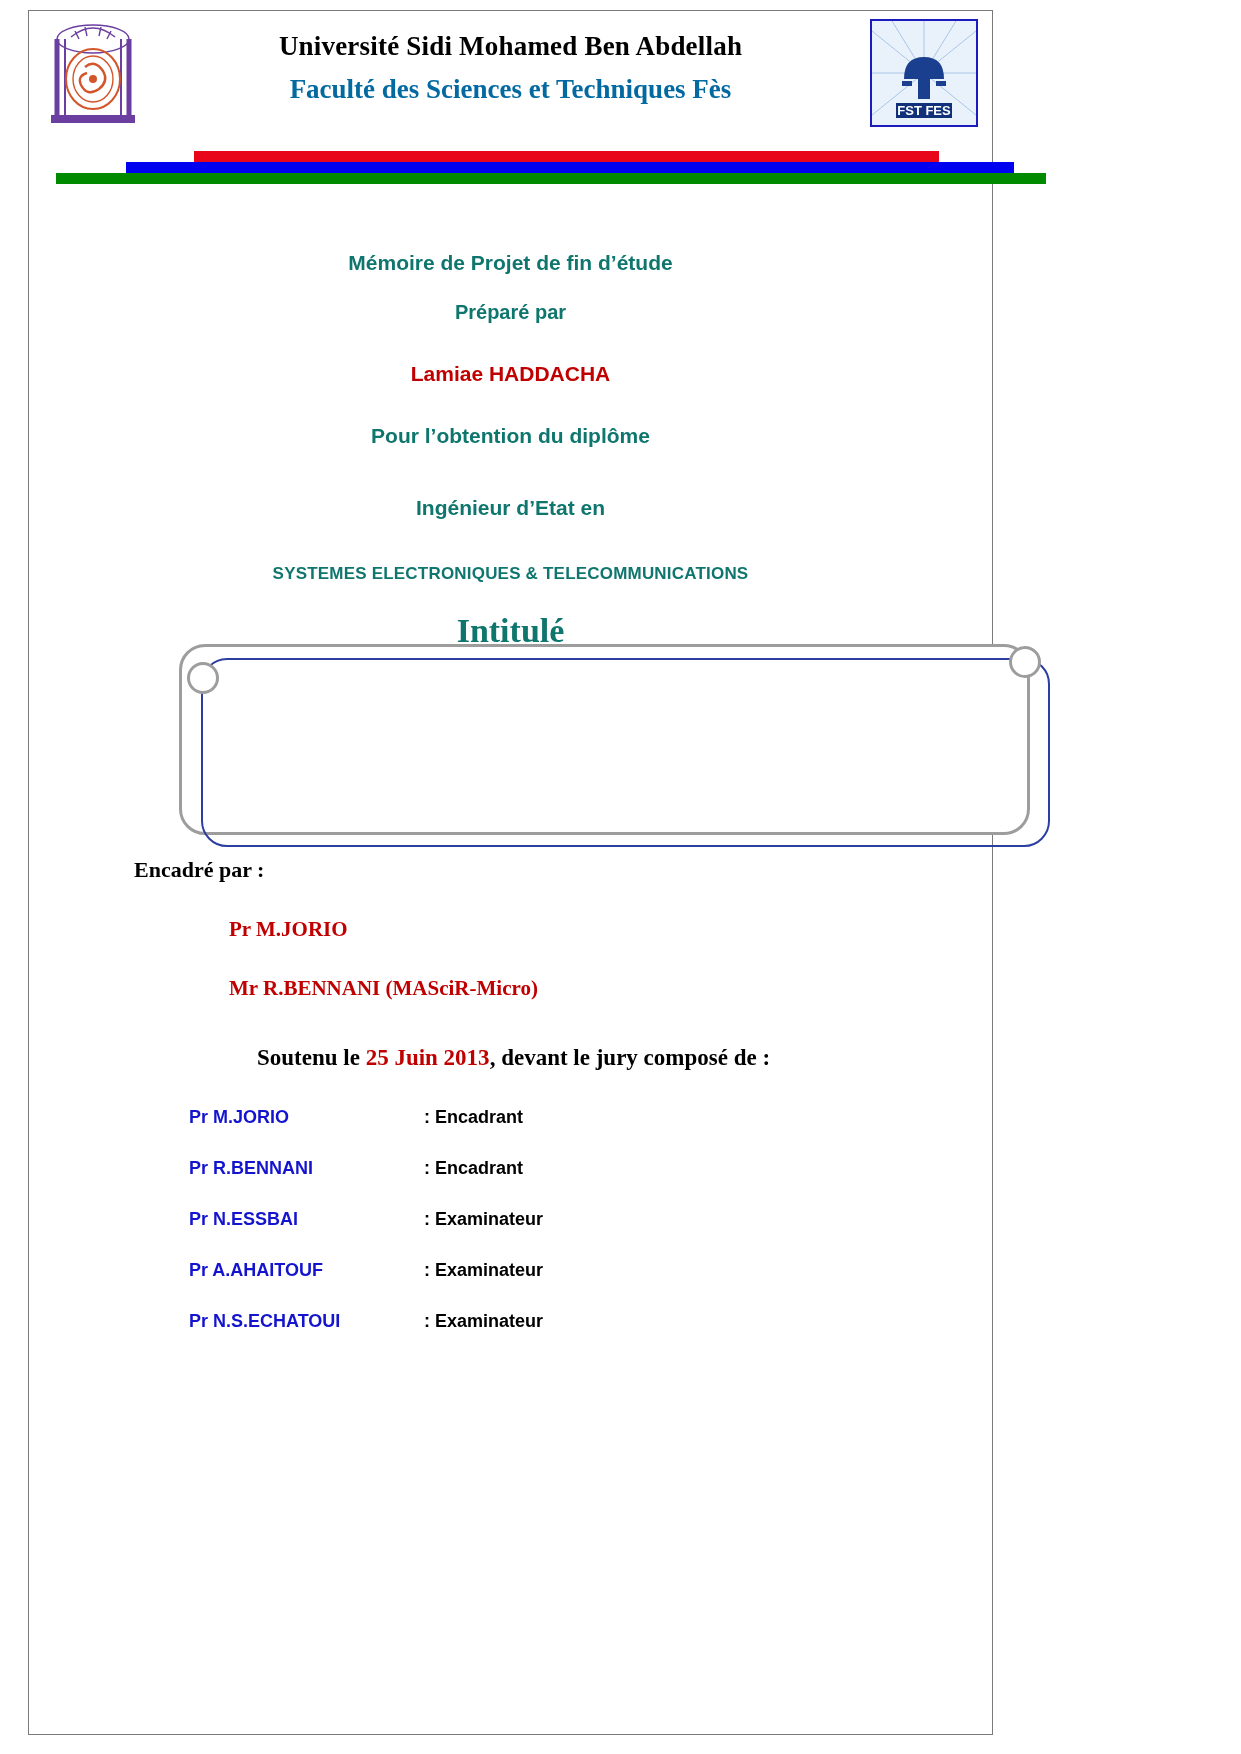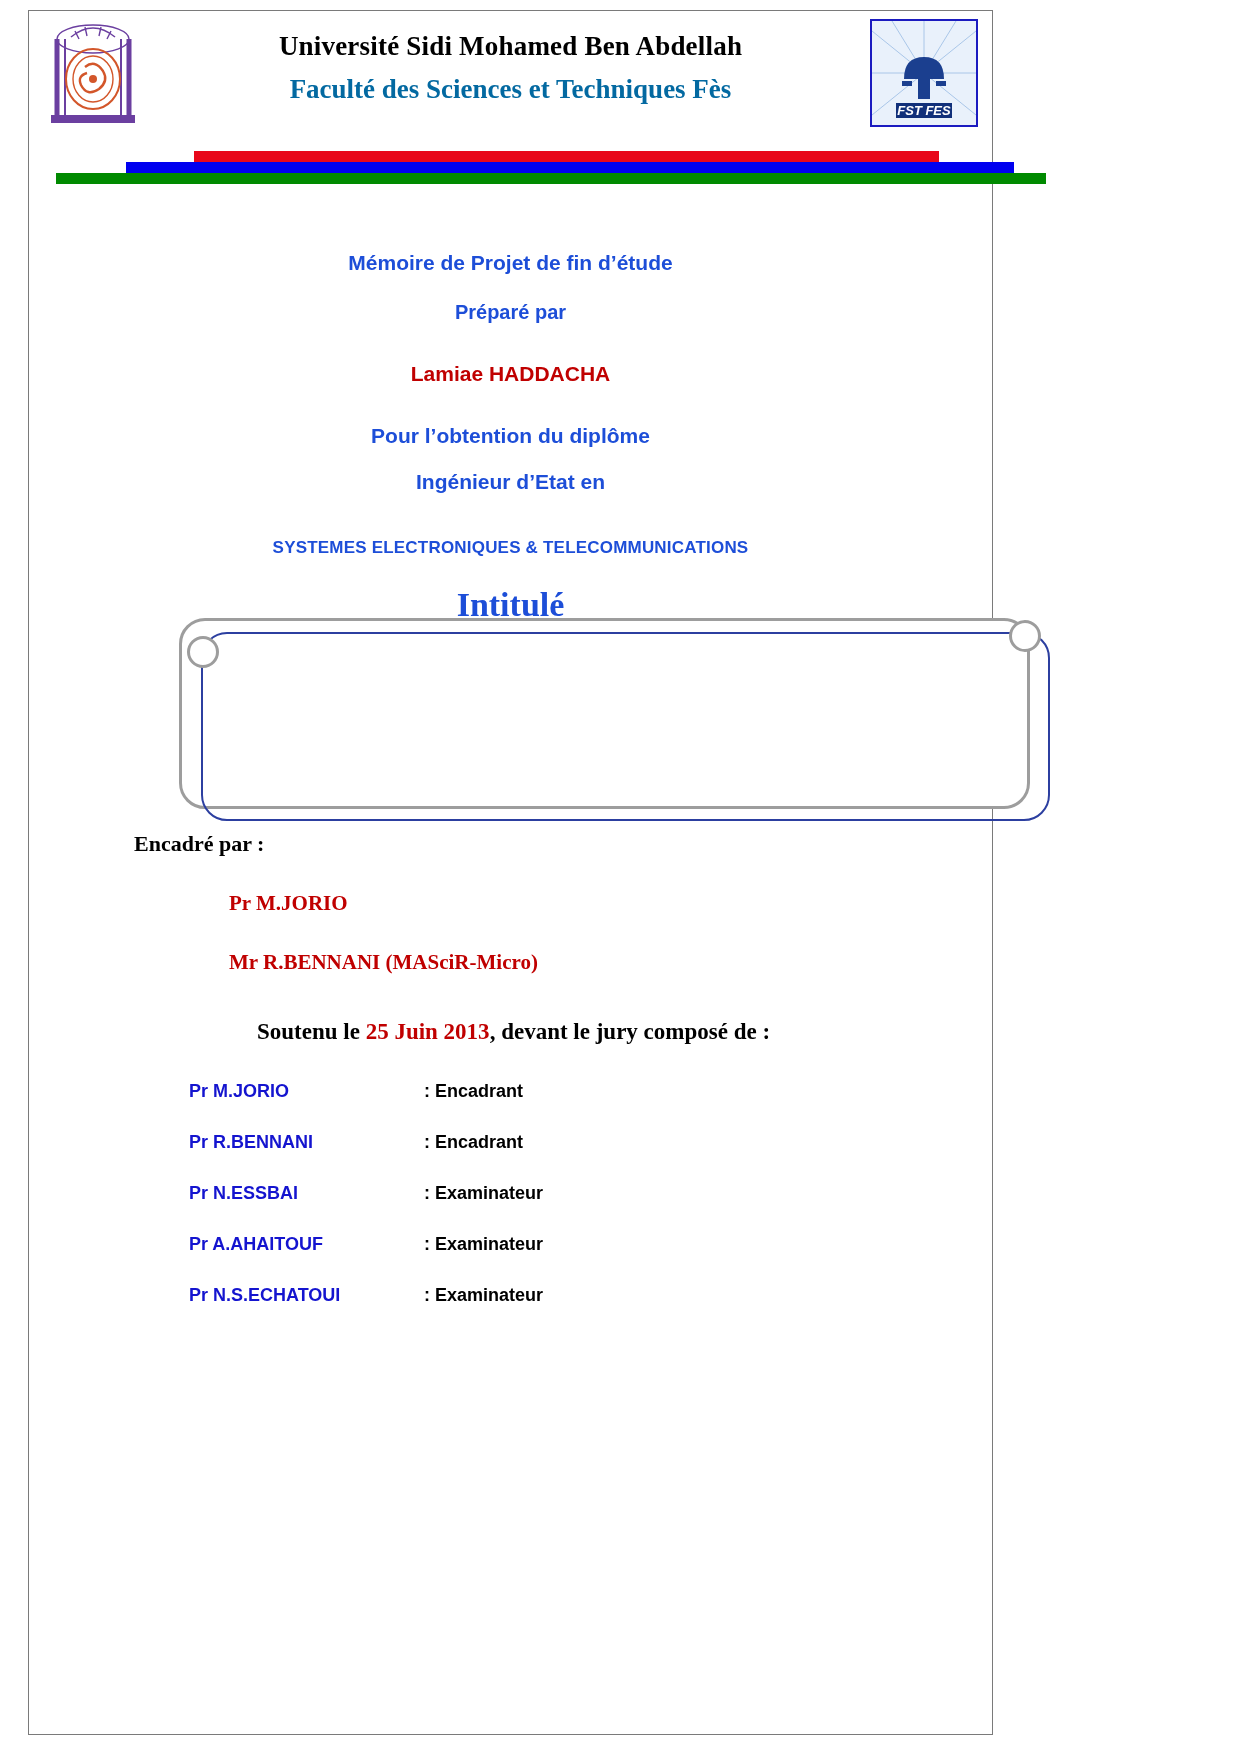--- a/index.html
+++ b/index.html
@@ -64,21 +64,20 @@
   
   .fst-logo {
     position: absolute;
     right: 14px;
     top: 8px;
     width: 108px;
     height: 108px;
     border: 2px solid #1b1bc0;
     background: #f0abfc;
     box-sizing: border-box;
-    font-style: italic;
   }
   .fst-logo svg { display:block; }
 
   
   .bars {
     position: relative;
     height: 36px;
   }
   .bar-red {
     position: absolute;
@@ -107,27 +106,27 @@
 
   
   .content {
     position: relative;
     padding-top: 26px;
   }
   .ctr {
     text-align: center;
     font-family: "Liberation Sans", sans-serif;
     font-weight: bold;
-    color: #1d4ed8;
+    color: #0f766e;
   }
   .l-memoire { font-size: 21px; margin-top: 38px; }
   .l-prepare { font-size: 20px; margin-top: 26px; }
   .l-author  { font-size: 21px; margin-top: 38px; color: #c00000; }
   .l-pour    { font-size: 21px; margin-top: 38px; }
-  .l-ing     { font-size: 21px; margin-top: 22px; }
+  .l-ing     { font-size: 21px; margin-top: 48px; }
   .l-sys     { font-size: 17px; margin-top: 44px; letter-spacing: .2px; }
   .l-intitule {
     font-family: "Liberation Serif", serif;
     font-size: 34px;
     font-weight: bold;
     margin-top: 28px;
   }
 
   
   .scrollbox-wrap {

